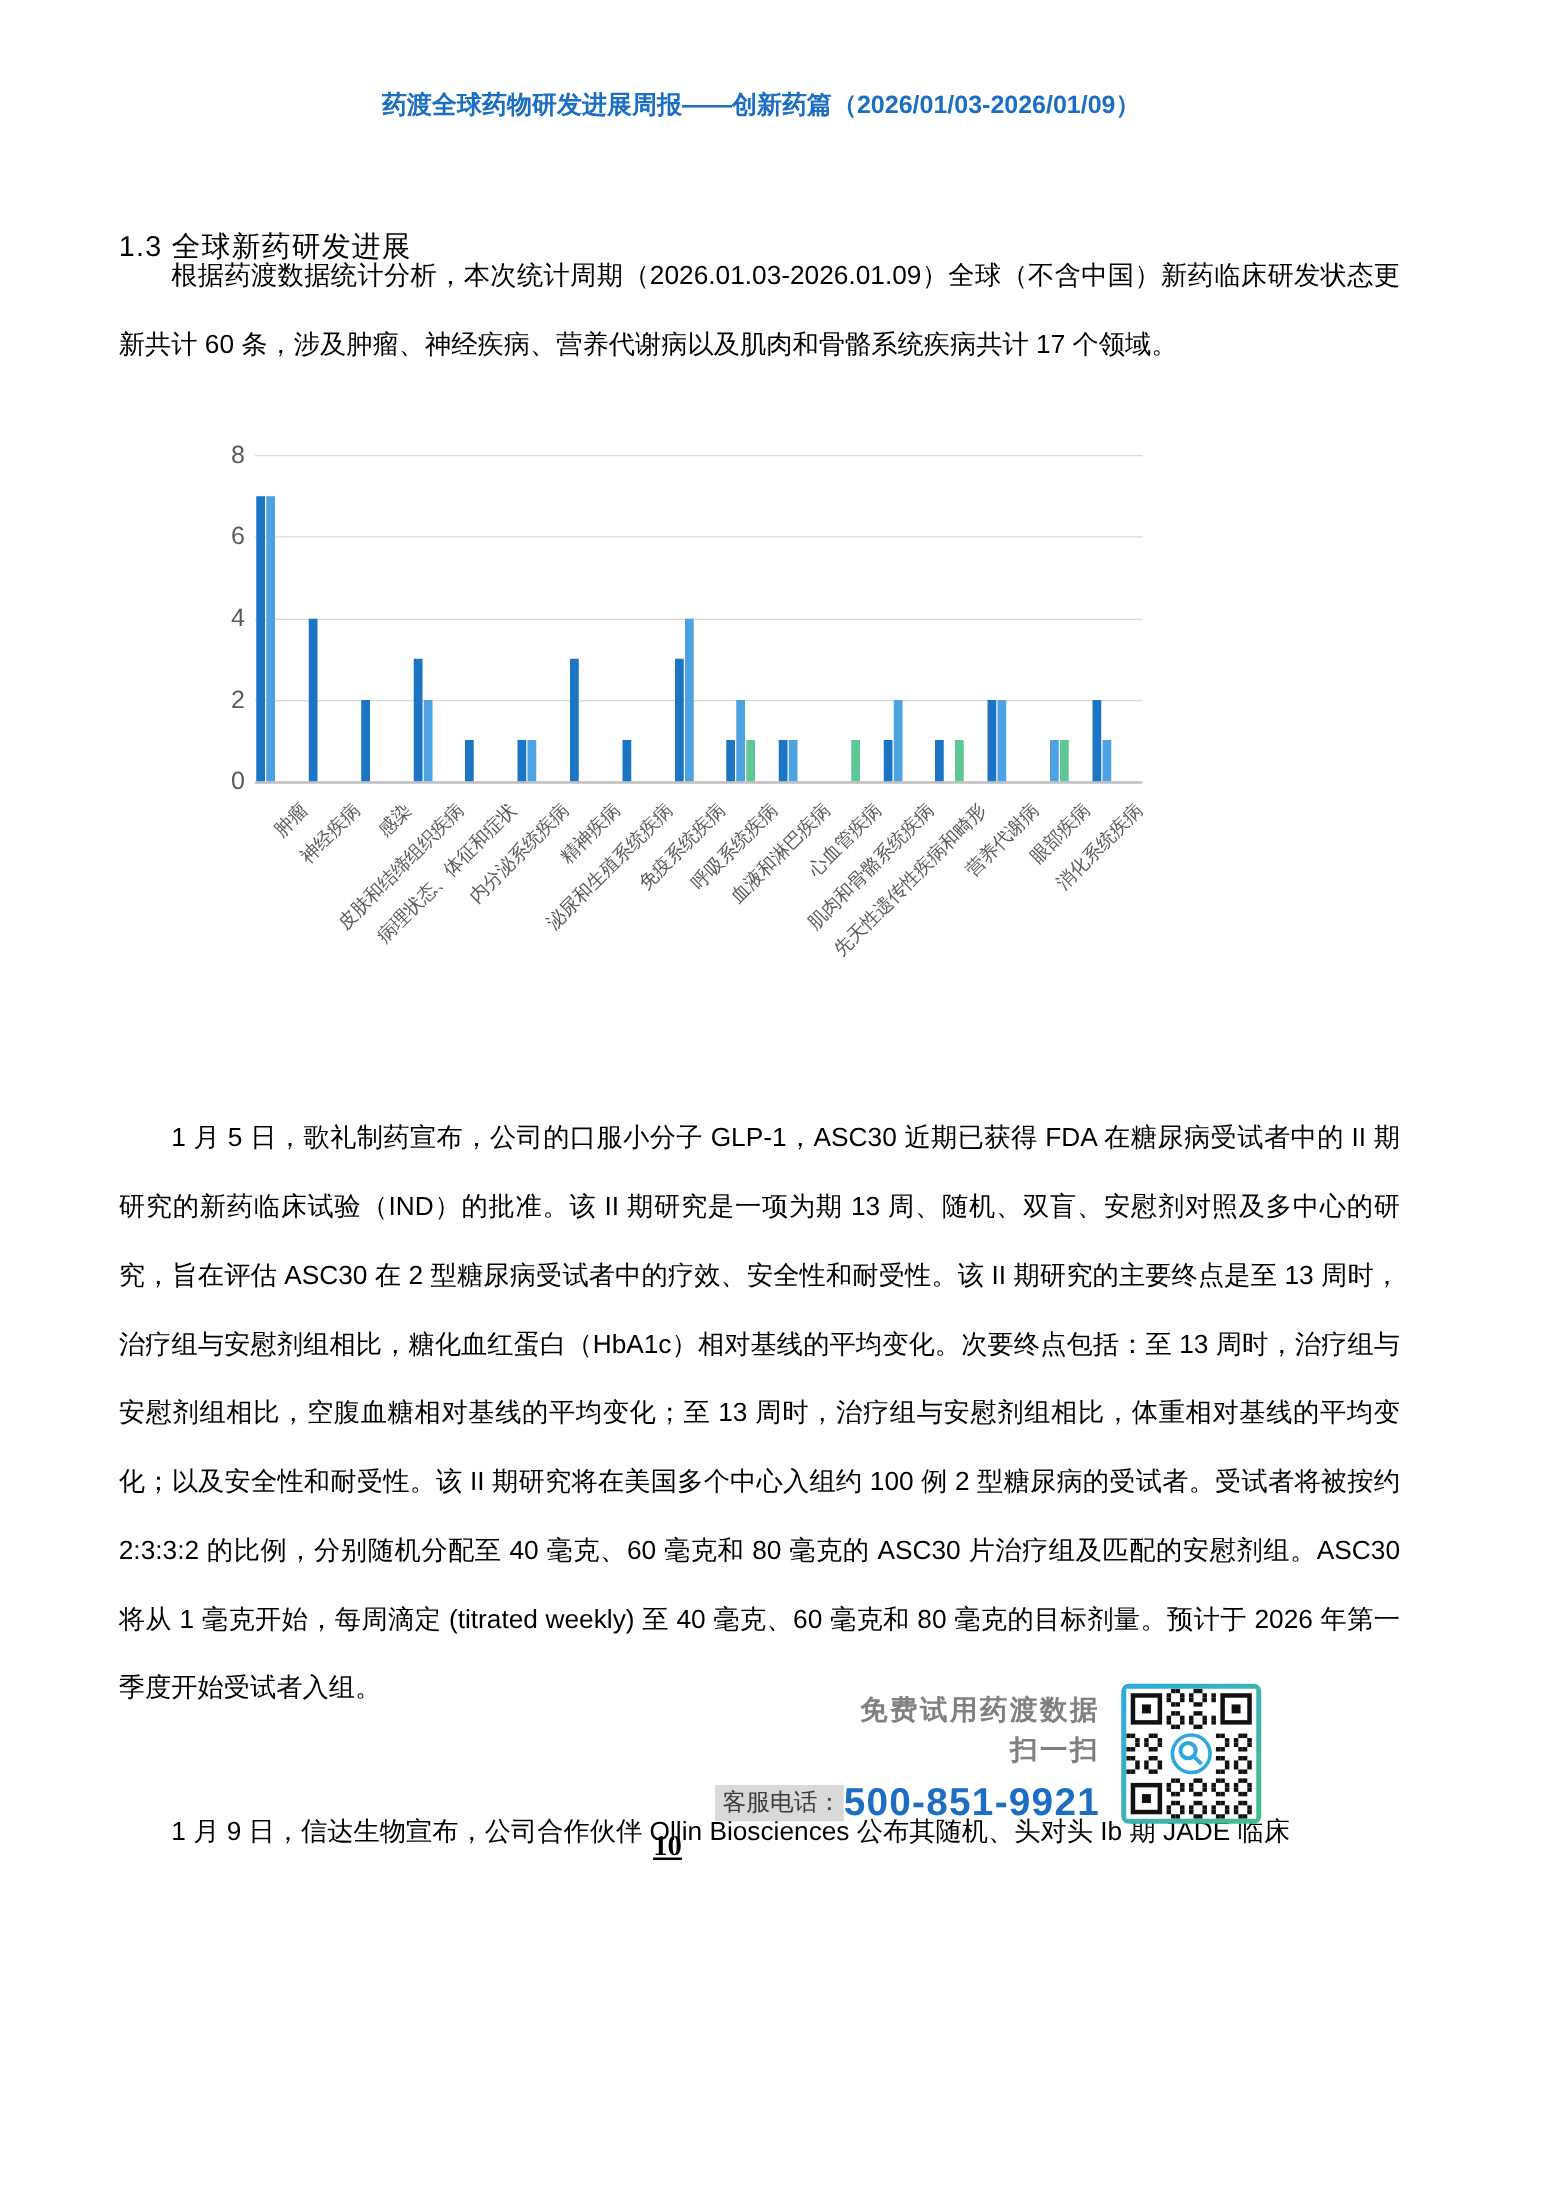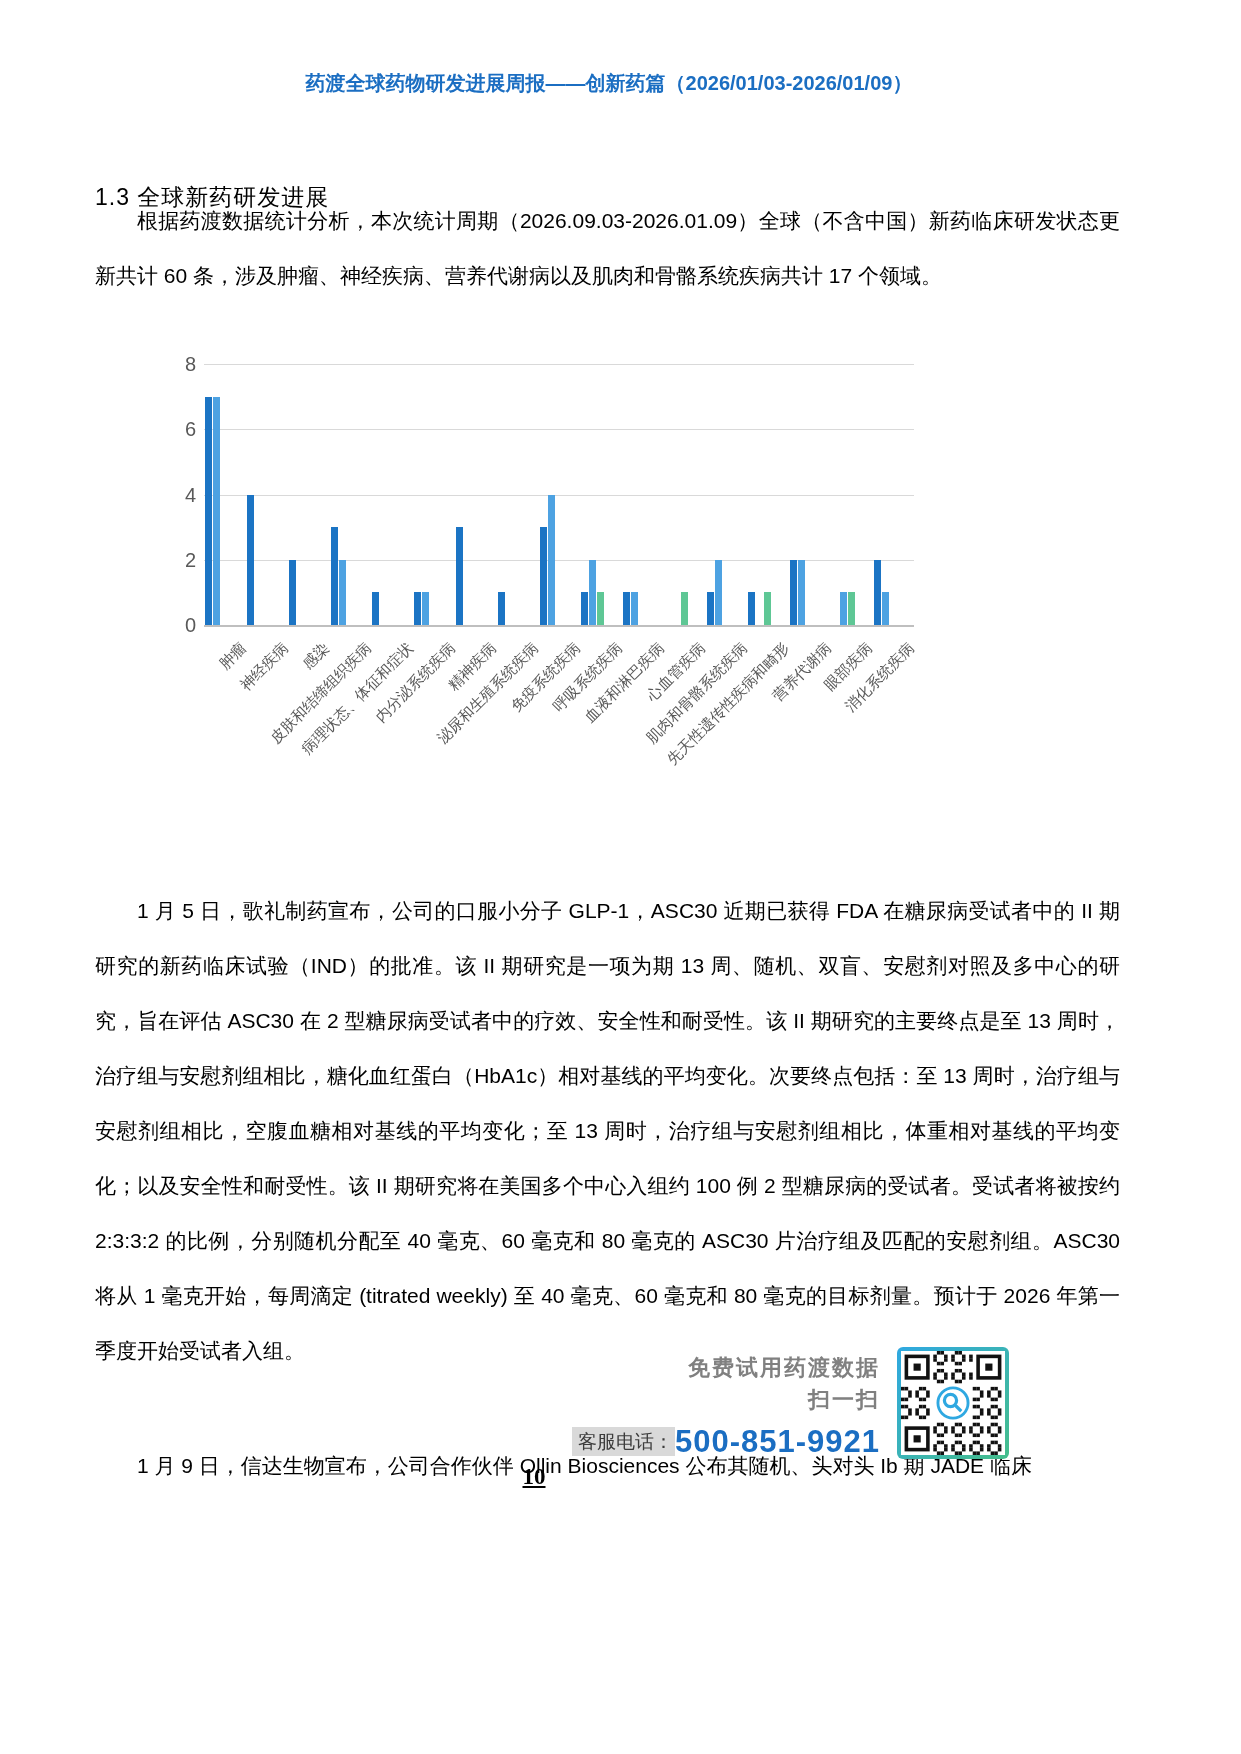--- a/index.html
+++ b/index.html
@@ -47,21 +47,21 @@
 </style>
 </head>
 <body>
 
 <div class="page">
 
   <div class="header">药渡全球药物研发进展周报——创新药篇（2026/01/03-2026/01/09）</div>
 
   <div class="h13">1.3 全球新药研发进展</div>
 
-  <div class="para intro">根据药渡数据统计分析，本次统计周期（2026.09.03-2026.01.09）全球（不含中国）新药临床研发状态更新共计 60 条，涉及肿瘤、神经疾病、营养代谢病以及肌肉和骨骼系统疾病共计 17 个领域。</div>
+  <div class="para intro">根据药渡数据统计分析，本次统计周期（2026.01.03-2026.01.09）全球（不含中国）新药临床研发状态更新共计 60 条，涉及肿瘤、神经疾病、营养代谢病以及肌肉和骨骼系统疾病共计 17 个领域。</div>
 
   <div class="chartwrap">
     <div class="yaxis">
         <div class="ytick" style="top: 248px;">0</div>
         <div class="ytick" style="top: 182.75px;">2</div>
         <div class="ytick" style="top: 117.5px;">4</div>
         <div class="ytick" style="top: 52.25px;">6</div>
         <div class="ytick" style="top: -13px;">8</div>
       </div>
     <div class="plot">

